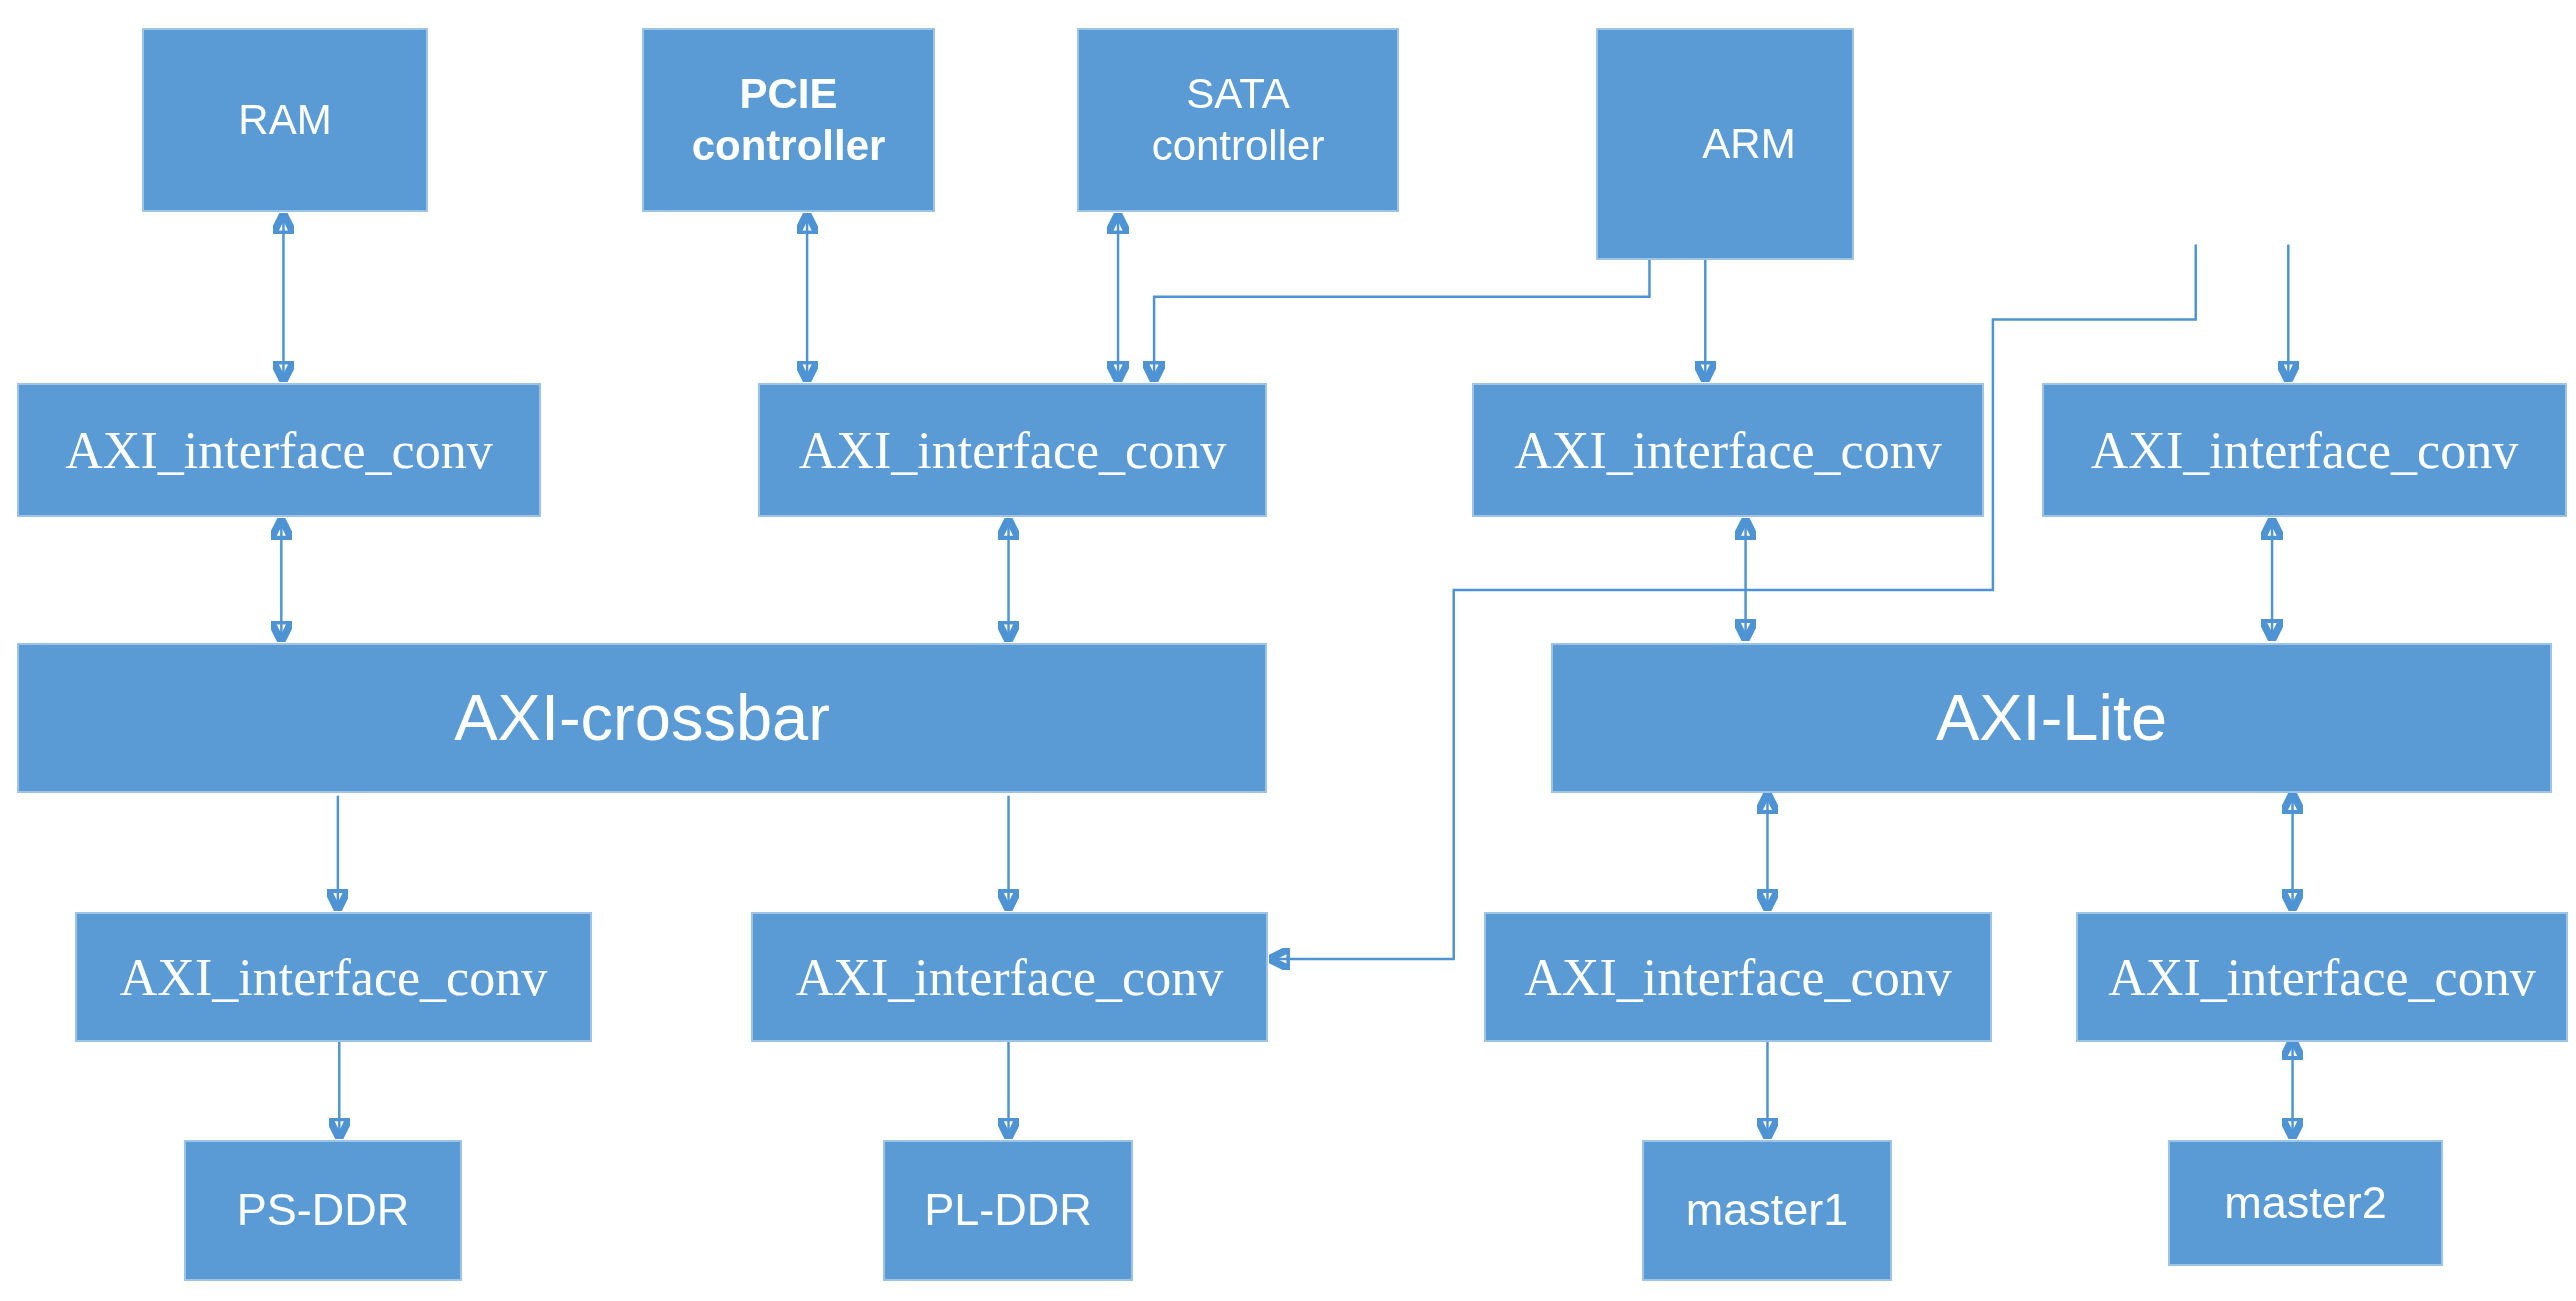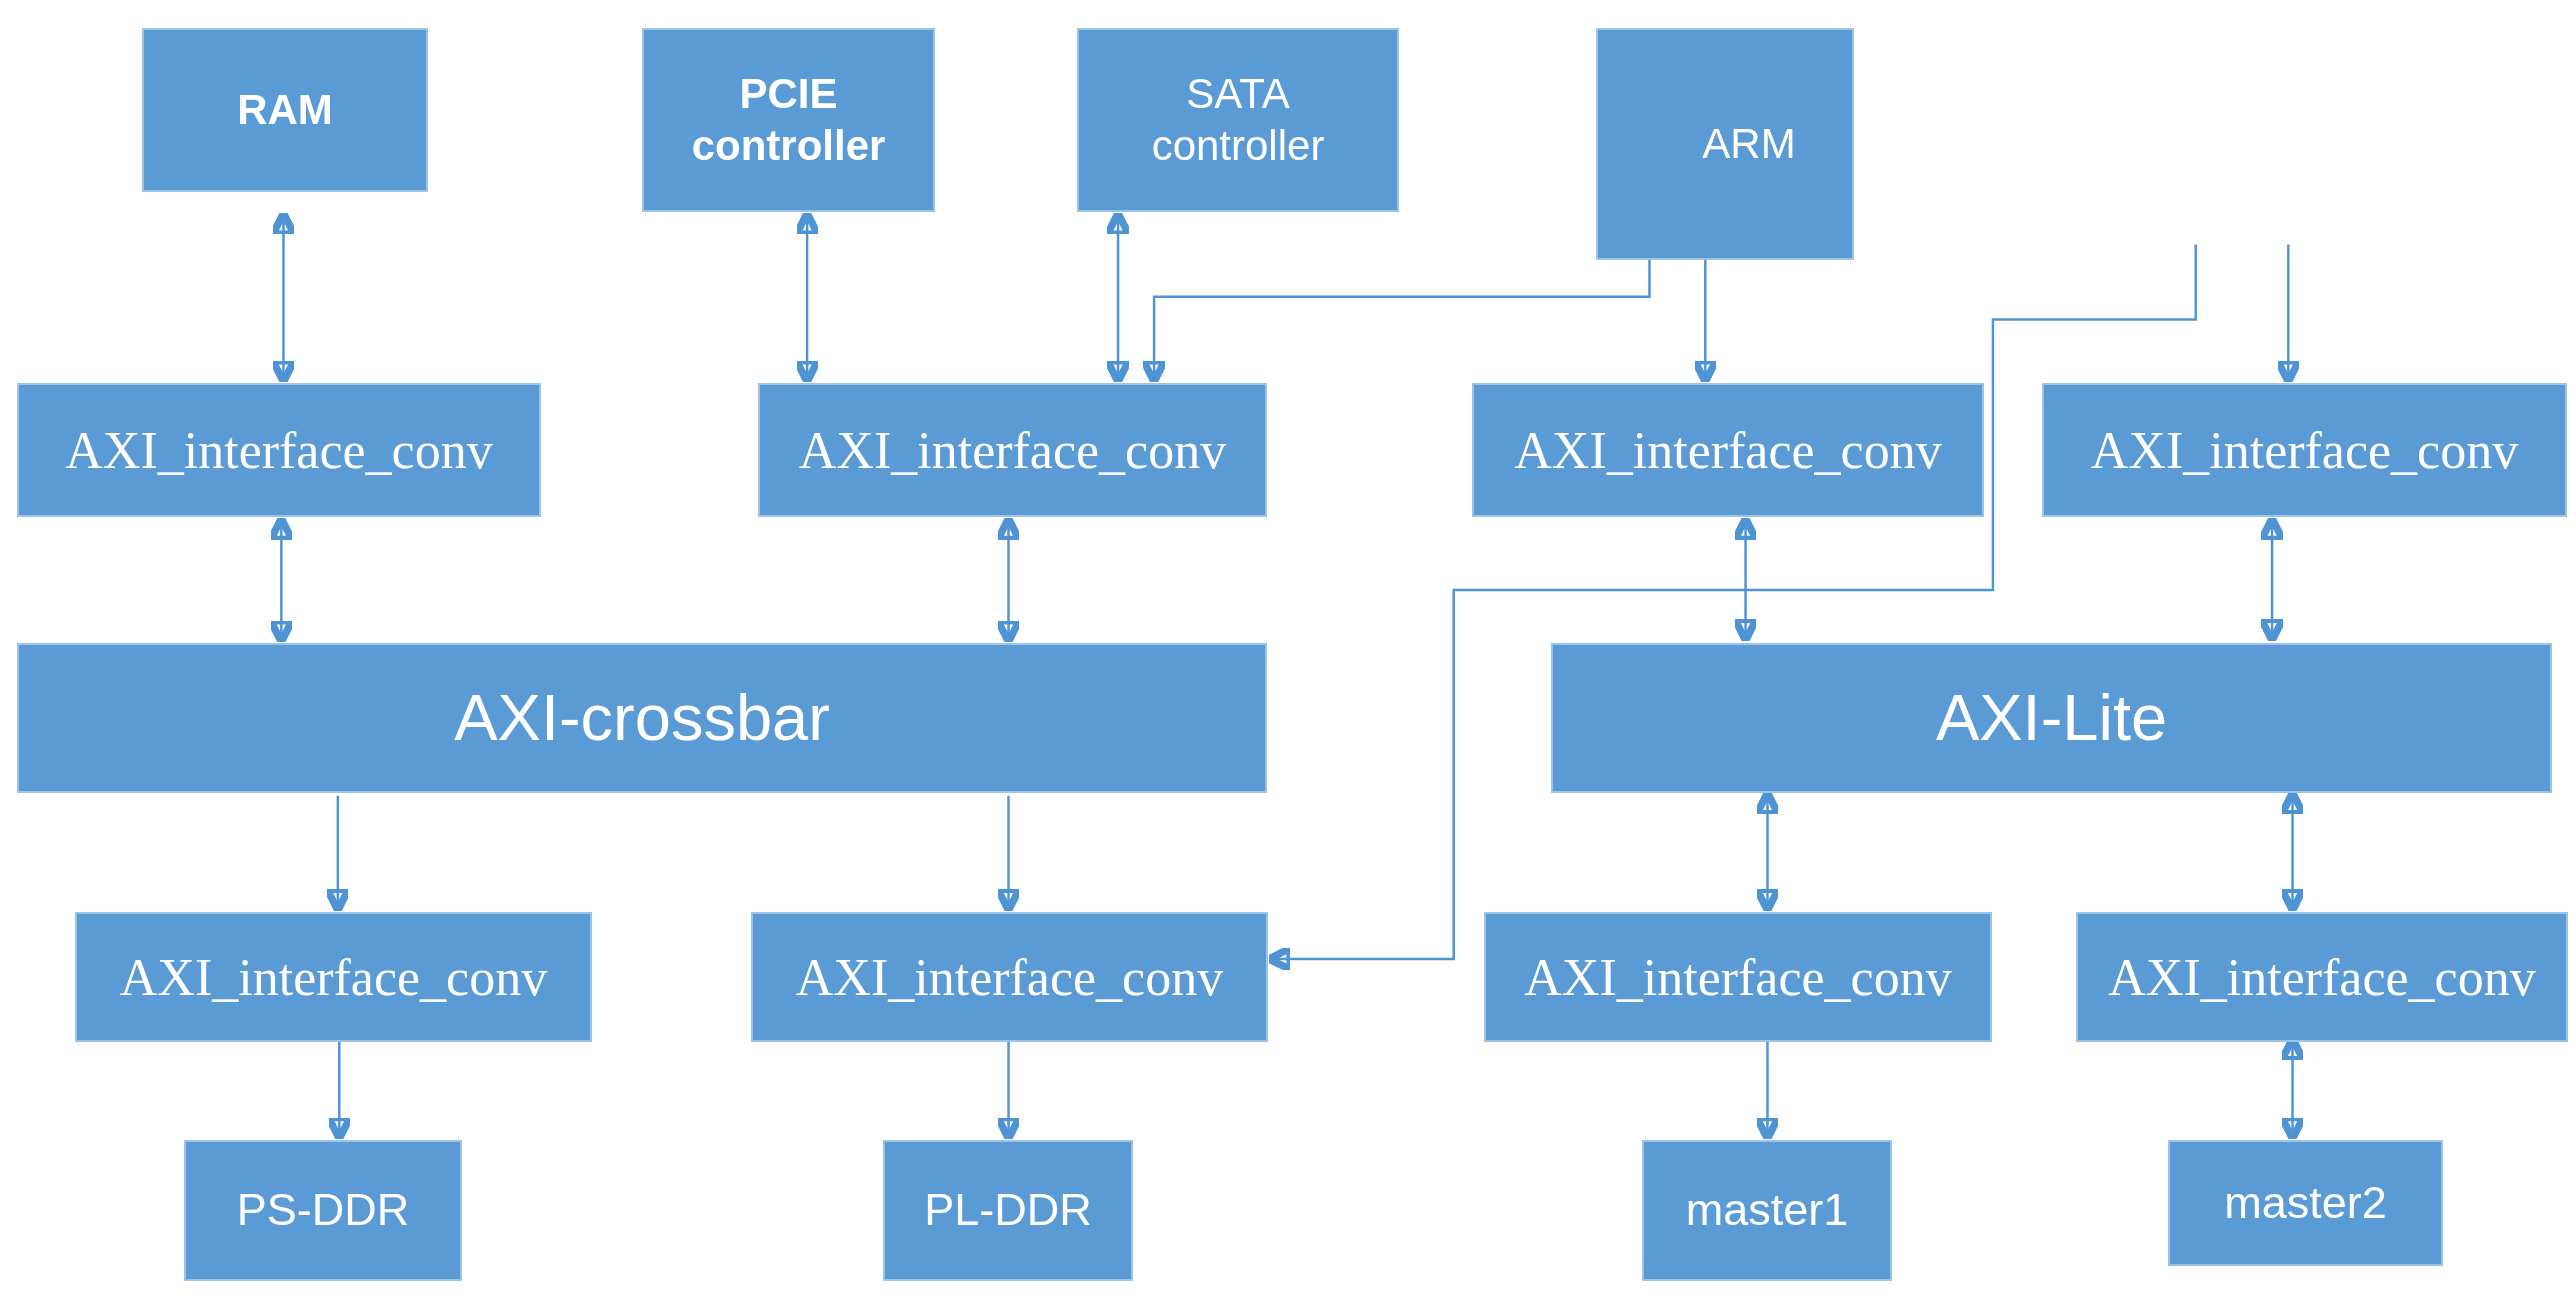--- a/index.html
+++ b/index.html
@@ -54,21 +54,21 @@
     <line x1="478" y1="1126" x2="478" y2="1284" marker-end="url(#arr)"></line>
     <line x1="1427" y1="1126" x2="1427" y2="1284" marker-end="url(#arr)"></line>
     <line x1="2501" y1="1126" x2="2501" y2="1284" marker-start="url(#arr)" marker-end="url(#arr)"></line>
     <line x1="3244" y1="1126" x2="3244" y2="1284" marker-start="url(#arr)" marker-end="url(#arr)"></line>
     <line x1="480" y1="1474" x2="480" y2="1607" marker-end="url(#arr)"></line>
     <line x1="1427" y1="1474" x2="1427" y2="1607" marker-end="url(#arr)"></line>
     <line x1="2501" y1="1474" x2="2501" y2="1607" marker-end="url(#arr)"></line>
     <line x1="3244" y1="1474" x2="3244" y2="1607" marker-start="url(#arr)" marker-end="url(#arr)"></line>
   </svg>
 
-  <div class="node lvl1" style="left:142px;top:28px;width:286px;height:164px;font-weight:bold;">RAM</div>
+  <div class="node lvl1" style="left:142px;top:28px;width:286px;height:184px;">RAM</div>
   <div class="node lvl1" style="left:642px;top:28px;width:293px;height:184px;font-weight:bold;">PCIE
 controller</div>
   <div class="node lvl1" style="left:1034px;top:28px;width:322px;height:184px;margin-left:43px;">SATA
 controller</div>
   <div class="node lvl1" style="left:1596px;top:28px;width:258px;height:232px;padding-left:48px;">ARM</div>
 
   <div class="node conv" style="left:17px;top:383px;width:524px;height:134px;">AXI_interface_conv</div>
   <div class="node conv" style="left:758px;top:383px;width:509px;height:134px;">AXI_interface_conv</div>
   <div class="node conv" style="left:1472px;top:383px;width:512px;height:134px;">AXI_interface_conv</div>
   <div class="node conv" style="left:2042px;top:383px;width:525px;height:134px;">AXI_interface_conv</div>

